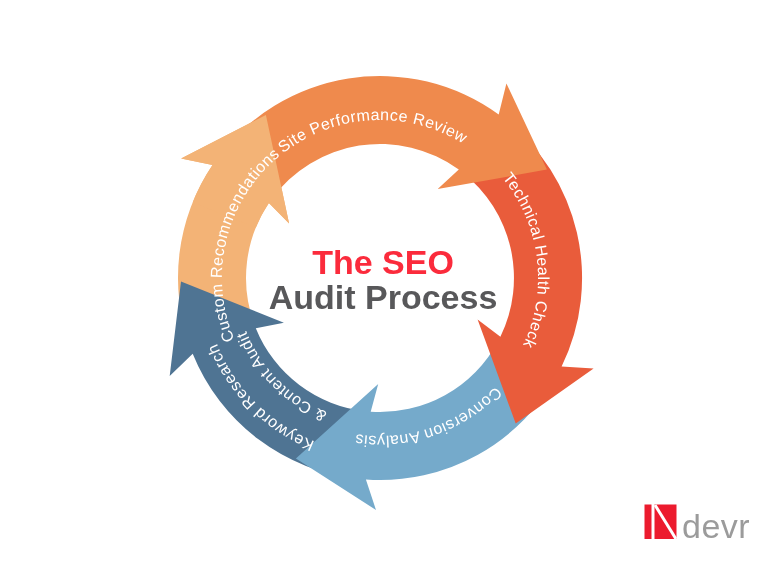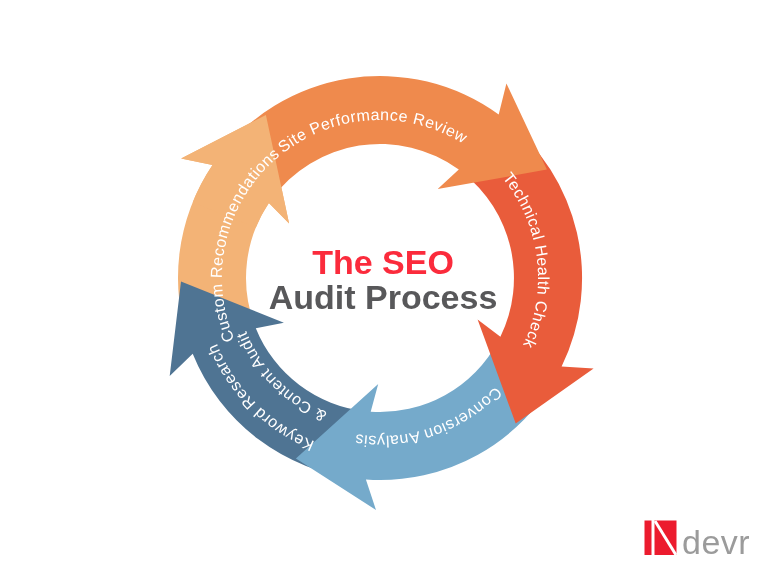--- a/index.html
+++ b/index.html
@@ -14,21 +14,21 @@
     letter-spacing:.5px;
     text-anchor:middle;
   }
   .title-line{
     font-weight:bold;
     text-anchor:middle;
   }
   .title-1{font-size:34px;}
   .title-2{font-size:34px;}
   .logo{
-    position:absolute;left:644px;top:517px;width:112px;height:42px;
+    position:absolute;left:644px;top:501px;width:112px;height:42px;
   }
   .logo-text{
     font-size:34px;
     font-weight:300;
     letter-spacing:.5px;
   }
 </style>
 </head>
 <body>
 

